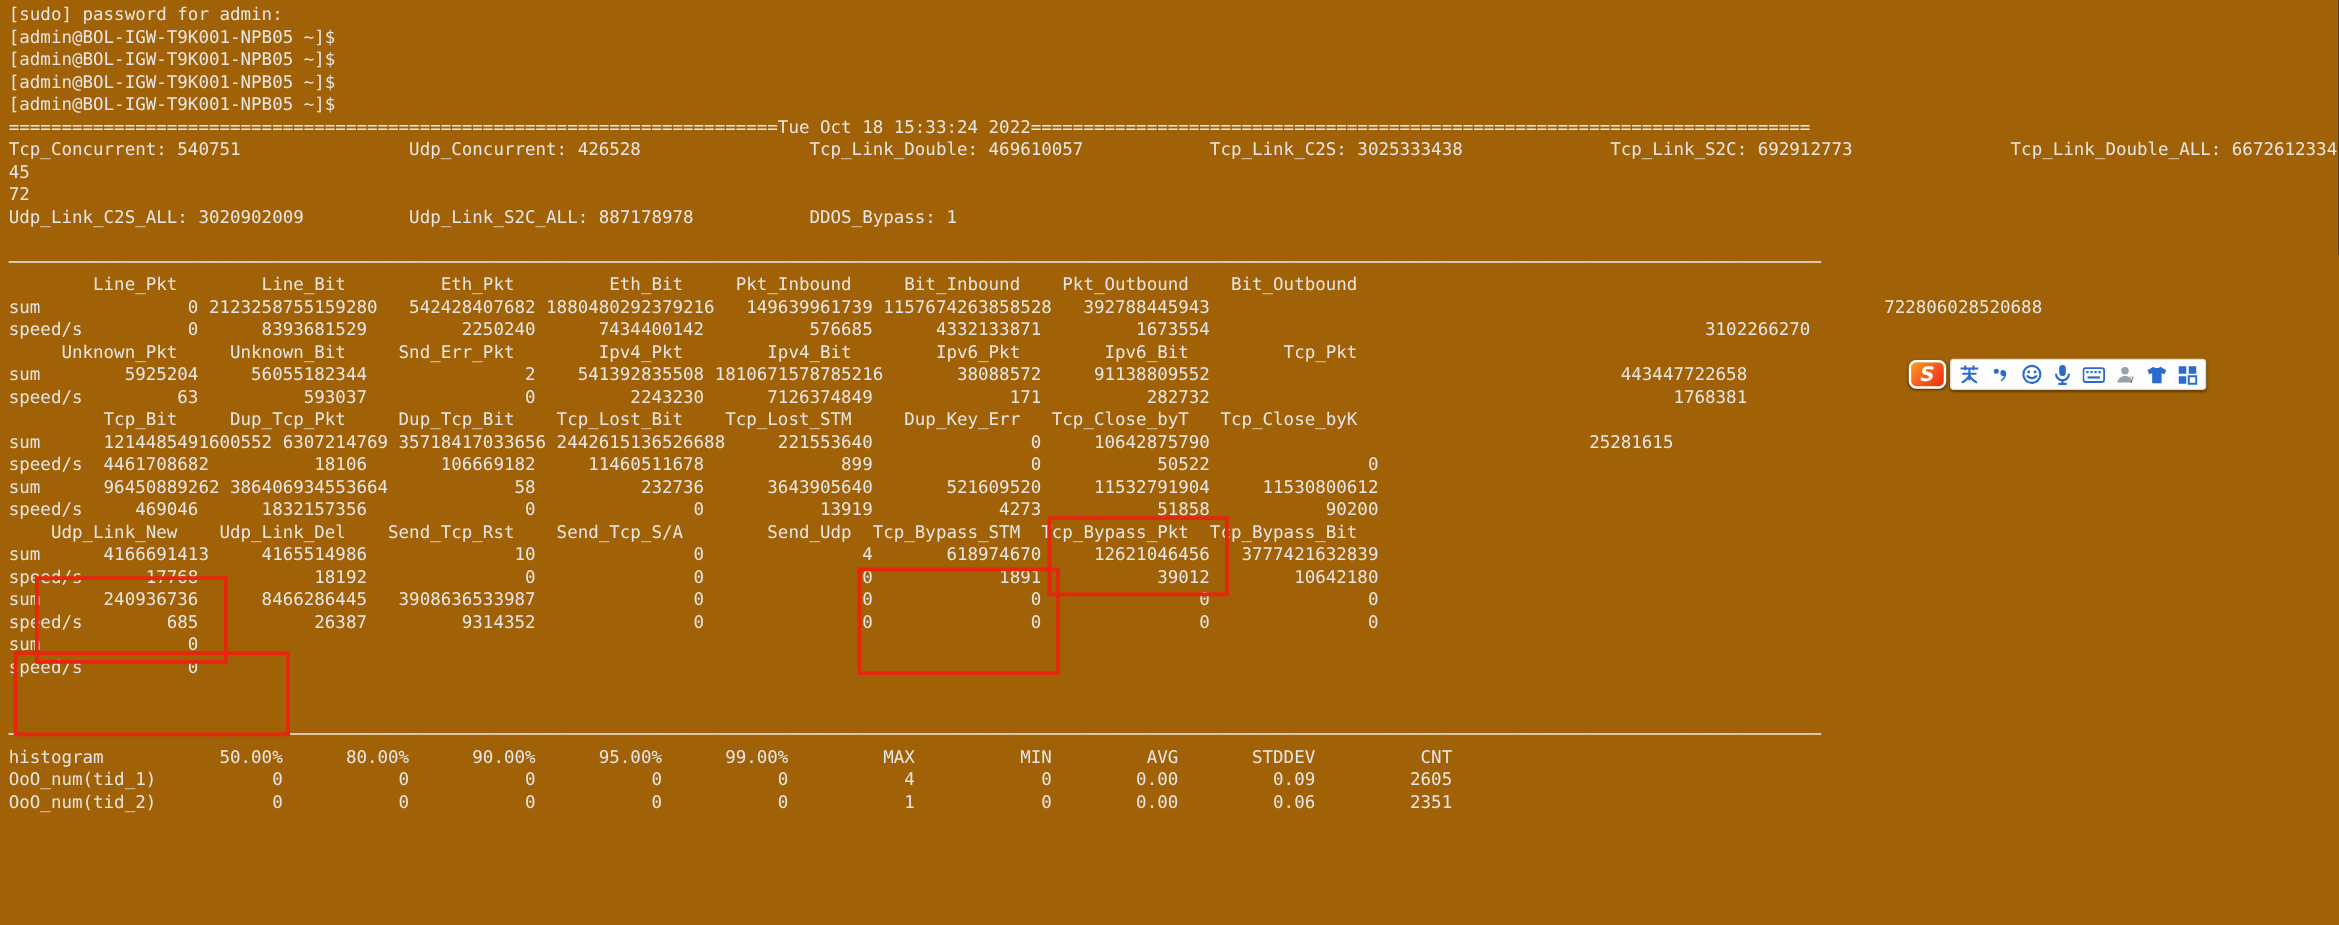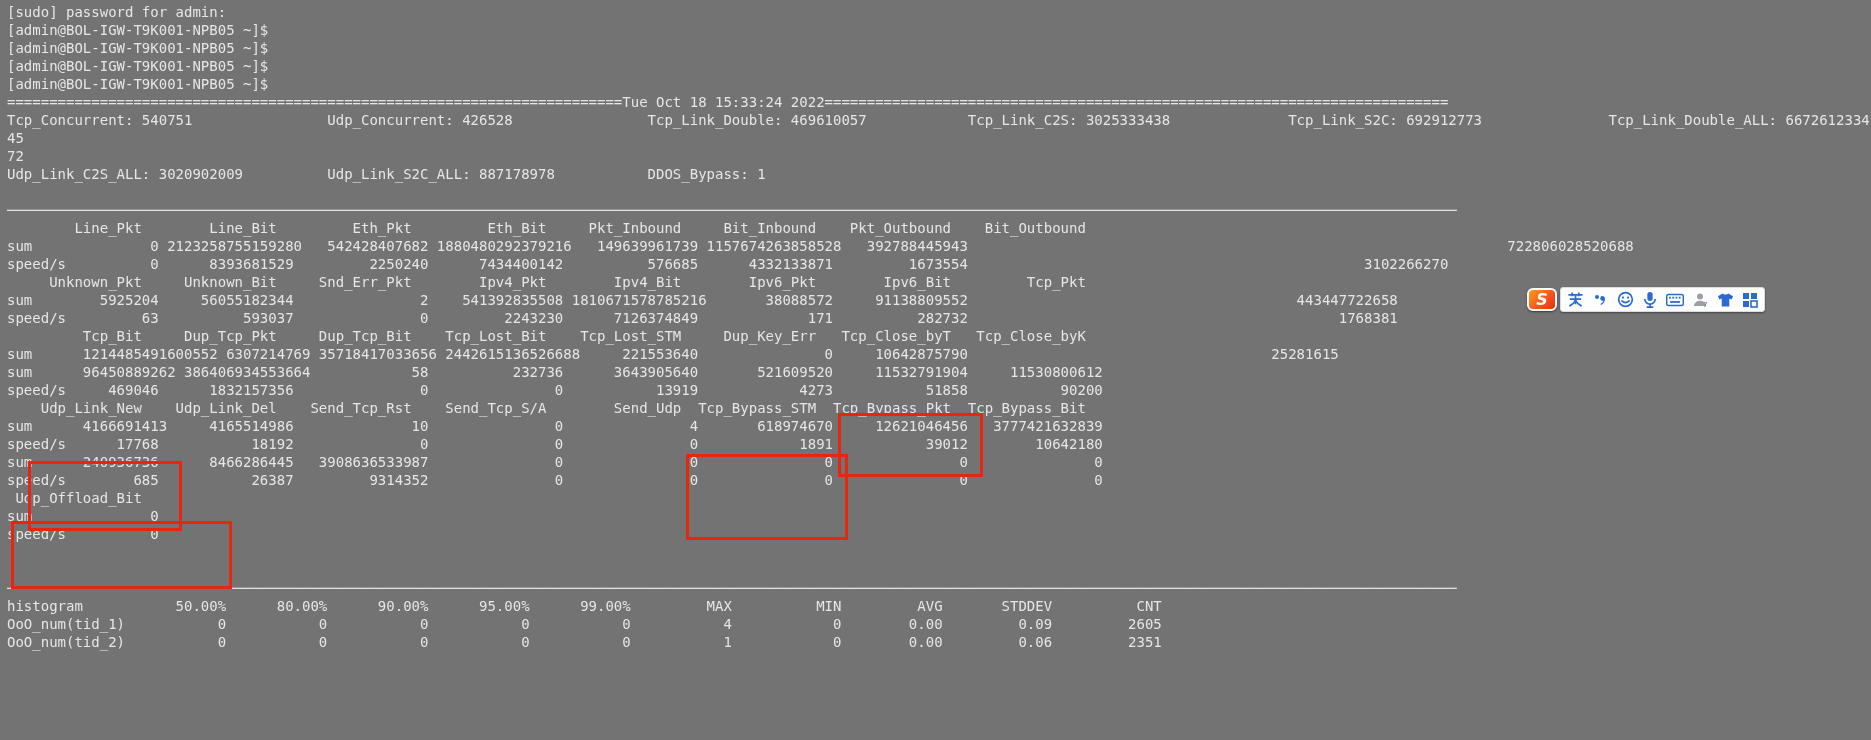--- a/index.html
+++ b/index.html
@@ -1,16 +1,16 @@
 <!DOCTYPE html>
 <html><head>
 <meta charset="utf-8">
 <style>
   html,body{margin:0;padding:0;background:#000;}
-  #screen{position:relative;width:1871px;height:740px;background:#737373;overflow:hidden;
+  #screen{position:relative;width:1871px;height:740px;background:#a16207;overflow:hidden;
           font-family:"DejaVu Sans Mono","Liberation Mono",monospace;}
   #term{position:absolute;left:0;top:0;padding:3px 0 0 7px;}
   .tline{white-space:pre;height:18px;line-height:18px;font-size:14px;color:#e6e6e6;}
   .hlbox{position:absolute;border:3px solid #e8250d;background:transparent;pointer-events:none;}
   
   #ime{position:absolute;display:flex;align-items:center;gap:3px;}
   #ime-logo{width:30px;height:23px;border-radius:6px;
             background:linear-gradient(135deg,#ff9a1e 0%,#f4581c 55%,#ea2c10 100%);
             border:2px solid #fff;box-sizing:border-box;display:flex;align-items:center;justify-content:center;
             color:#fff;font-weight:bold;font-style:italic;font-size:16px;
@@ -38,28 +38,28 @@
       <div class="tline"></div>
       <div class="tline">────────────────────────────────────────────────────────────────────────────────────────────────────────────────────────────────────────────────────────────────────────────</div>
       <div class="tline">        Line_Pkt        Line_Bit         Eth_Pkt         Eth_Bit     Pkt_Inbound     Bit_Inbound    Pkt_Outbound    Bit_Outbound</div>
       <div class="tline">sum              0 2123258755159280   542428407682 1880480292379216   149639961739 1157674263858528   392788445943                                                                722806028520688</div>
       <div class="tline">speed/s          0      8393681529         2250240      7434400142          576685      4332133871         1673554                                               3102266270</div>
       <div class="tline">     Unknown_Pkt     Unknown_Bit     Snd_Err_Pkt        Ipv4_Pkt        Ipv4_Bit        Ipv6_Pkt        Ipv6_Bit         Tcp_Pkt</div>
       <div class="tline">sum        5925204     56055182344               2    541392835508 1810671578785216       38088572     91138809552                                       443447722658</div>
       <div class="tline">speed/s         63          593037               0         2243230      7126374849             171          282732                                            1768381</div>
       <div class="tline">         Tcp_Bit     Dup_Tcp_Pkt     Dup_Tcp_Bit    Tcp_Lost_Bit    Tcp_Lost_STM     Dup_Key_Err   Tcp_Close_byT   Tcp_Close_byK</div>
       <div class="tline">sum      1214485491600552 6307214769 35718417033656 2442615136526688     221553640               0     10642875790                                    25281615</div>
+      <div class="tline">speed/s  4461708682          18106       106669182     11460511678             899               0           50522               0</div>
       <div class="tline">sum      96450889262 386406934553664            58          232736      3643905640       521609520     11532791904     11530800612</div>
       <div class="tline">speed/s     469046      1832157356               0               0           13919            4273           51858           90200</div>
       <div class="tline">    Udp_Link_New    Udp_Link_Del    Send_Tcp_Rst    Send_Tcp_S/A        Send_Udp  Tcp_Bypass_STM  Tcp_Bypass_Pkt  Tcp_Bypass_Bit</div>
       <div class="tline">sum      4166691413     4165514986              10               0               4       618974670     12621046456   3777421632839</div>
       <div class="tline">speed/s      17768           18192               0               0               0            1891           39012        10642180</div>
       <div class="tline">sum      240936736      8466286445   3908636533987               0               0               0               0               0</div>
       <div class="tline">speed/s        685           26387         9314352               0               0               0               0               0</div>
-      <div class="tline"> Udp_Offload_Bit</div>
       <div class="tline">sum              0</div>
       <div class="tline">speed/s          0</div>
       <div class="tline"></div>
       <div class="tline"></div>
       <div class="tline">────────────────────────────────────────────────────────────────────────────────────────────────────────────────────────────────────────────────────────────────────────────</div>
       <div class="tline">histogram           50.00%      80.00%      90.00%      95.00%      99.00%         MAX          MIN         AVG       STDDEV          CNT</div>
       <div class="tline">OoO_num(tid_1)           0           0           0           0           0           4            0        0.00         0.09         2605</div>
       <div class="tline">OoO_num(tid_2)           0           0           0           0           0           1            0        0.00         0.06         2351</div>
     </div>
   <div id="boxes">

